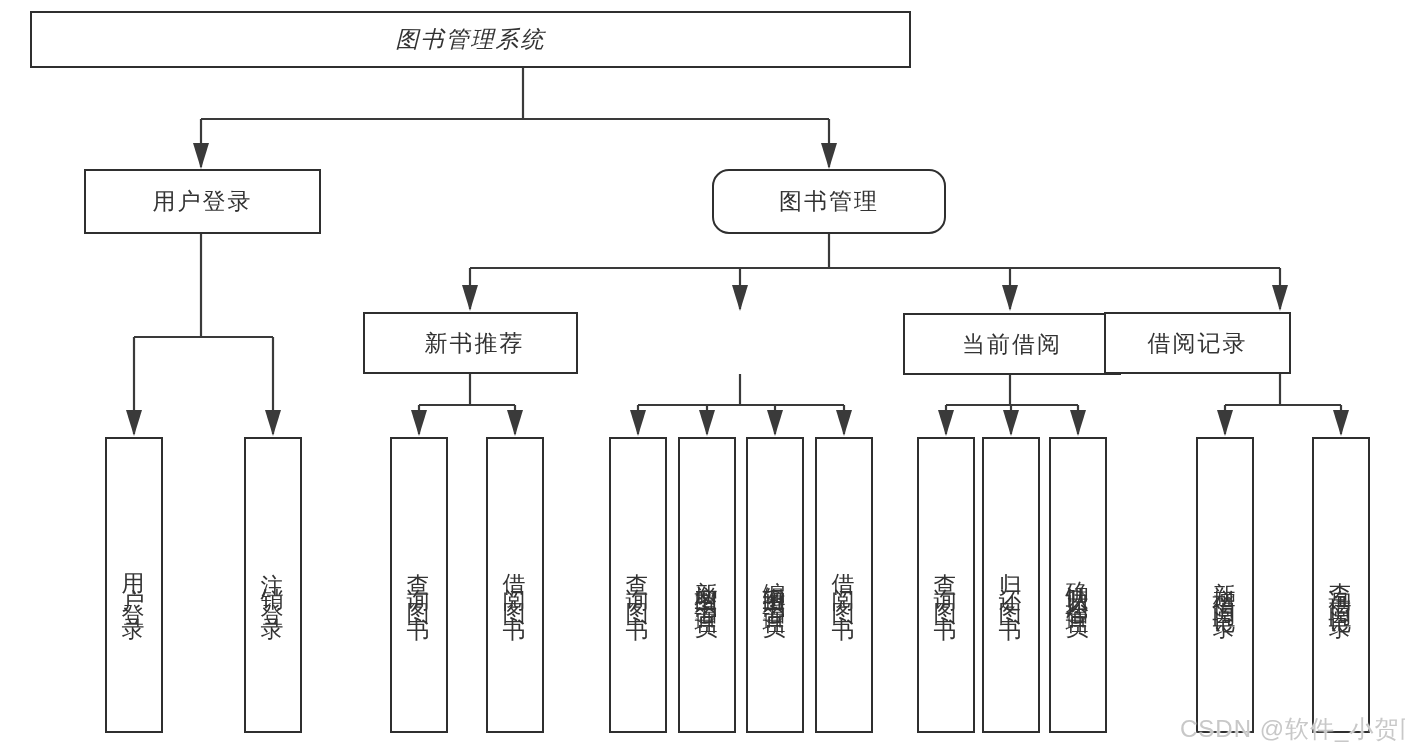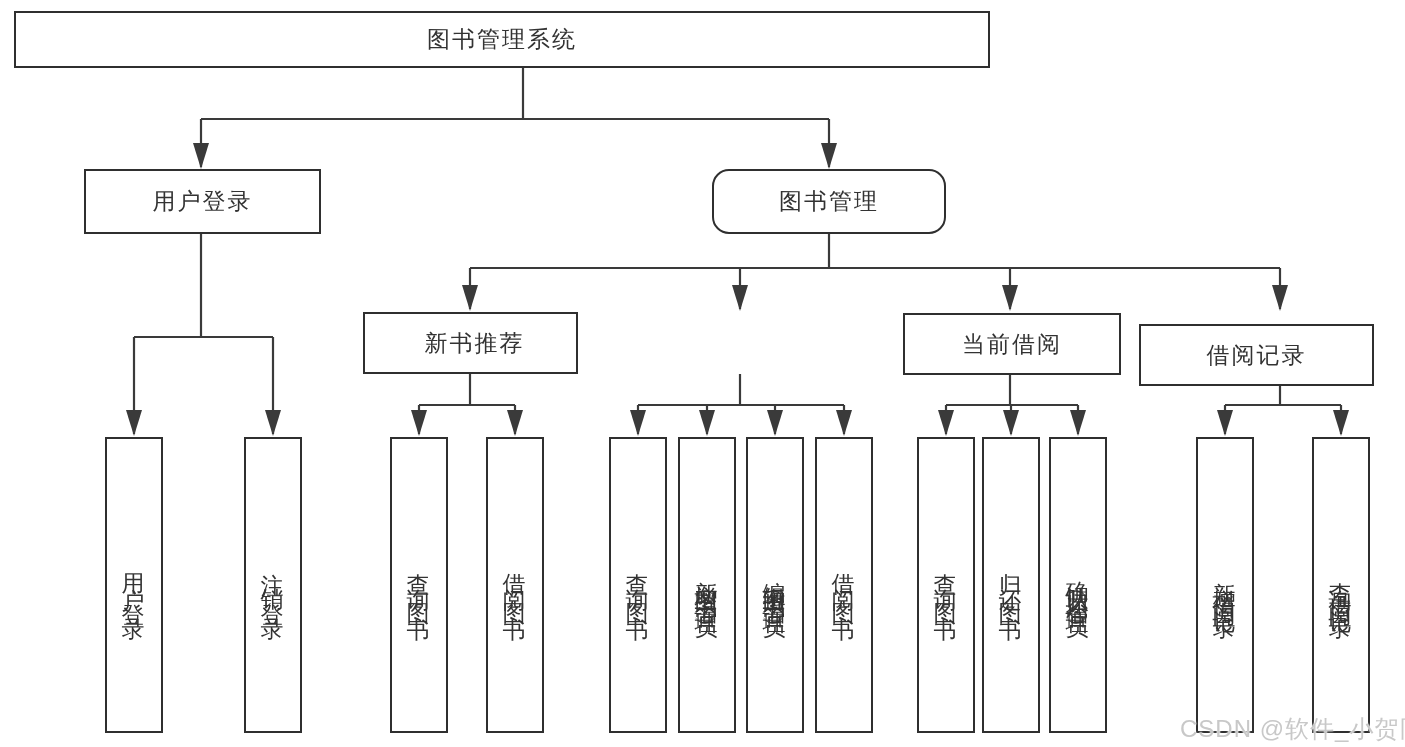--- a/index.html
+++ b/index.html
@@ -7,27 +7,27 @@
     position:relative;width:1405px;height:747px;background:#ffffff;overflow:hidden;
     font-family:"Liberation Sans",sans-serif;color:#333333;
   }
   .stage svg.wires{position:absolute;left:0;top:0;width:1405px;height:747px;}
   .node{
     position:absolute;box-sizing:border-box;border:2px solid #2f2f2f;background:#ffffff;
     display:flex;align-items:center;justify-content:center;
     font-size:23px;color:#333333;letter-spacing:2px;
   }
   
-  #n-root{left:14px;top:11px;width:976px;height:57px;}
+  #n-root{left:30px;top:11px;width:881px;height:57px;font-style:italic;}
   #n-user-login{left:84px;top:169px;width:237px;height:65px;}
   #n-book-mgmt{left:712px;top:169px;width:234px;height:65px;border-radius:17px;}
   #n-recommend{left:363px;top:312px;width:215px;height:62px;padding-left:8px;}
   #n-borrowing{left:633px;top:312px;width:215px;height:62px;}
   #n-current{left:903px;top:313px;width:218px;height:62px;}
-  #n-records{left:1139px;top:312px;width:235px;height:62px;margin-top:12px;}
+  #n-records{left:1104px;top:312px;width:187px;height:62px;}
   
   .leaf{
     top:437px;width:58px;height:296px;
     writing-mode:vertical-rl;text-orientation:mixed;
     font-size:23px;letter-spacing:15px;
   }
   .leaf.sp-med{letter-spacing:7px;}
   .leaf.sp-tight{letter-spacing:5px;}
   #l-g1-a{left:105px;} #l-g1-b{left:244px;}
   #l-g2-a{left:390px;} #l-g2-b{left:486px;}

